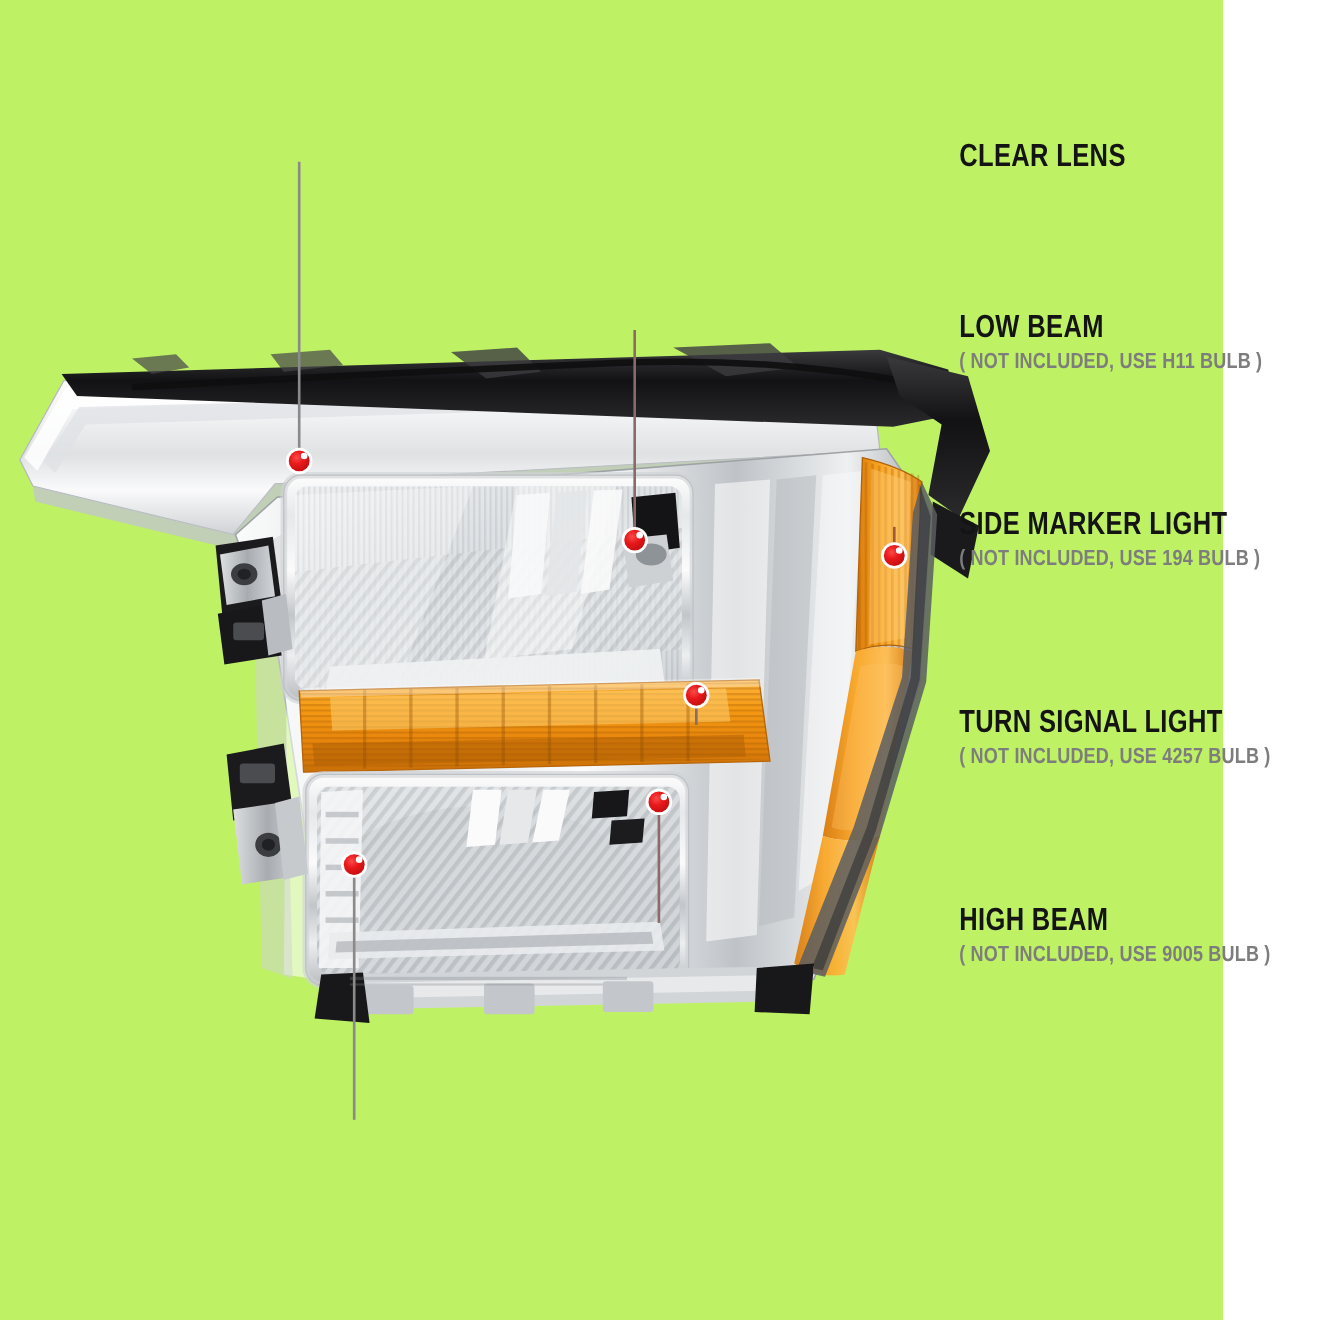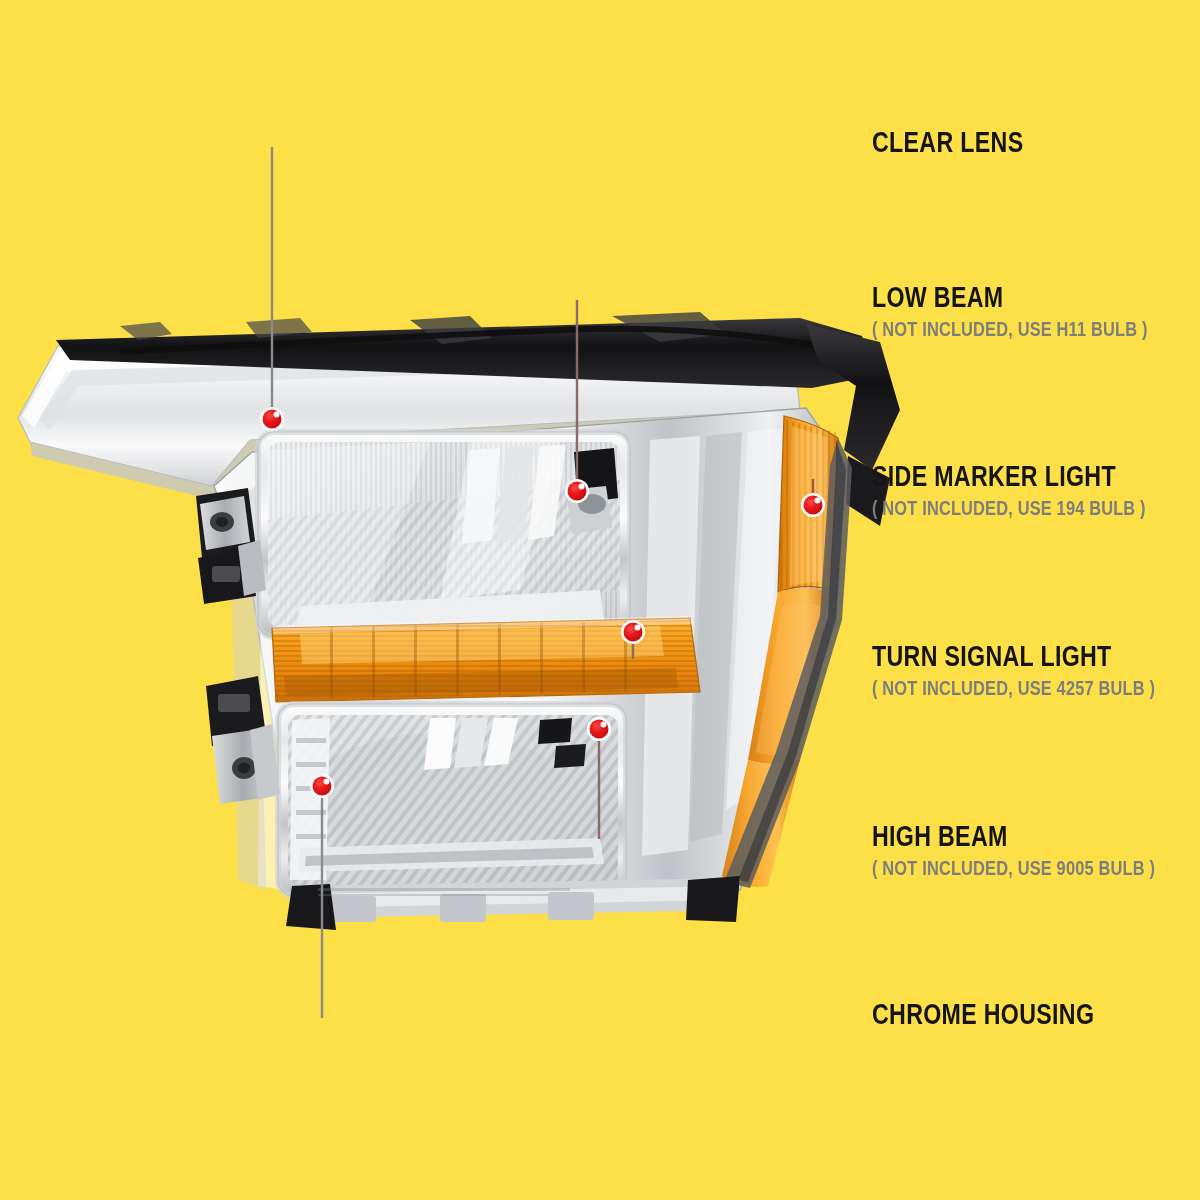--- a/index.html
+++ b/index.html
@@ -1,18 +1,18 @@
 <!DOCTYPE html>
 <html><head>
 <meta charset="utf-8">
 <style>
   html,body{margin:0;padding:0;background:#fff;}
   body{width:1200px;height:1200px;overflow:hidden;
        font-family:"Liberation Sans",sans-serif;position:relative;}
-  #stage{position:absolute;inset:0;width:1200px;height:1200px;background:#fde047;}
+  #stage{position:absolute;inset:0;width:1112px;height:1200px;background:#bef264;}
 
   
   .callout{position:absolute;}
   .callout .title{
     font-family:"Liberation Sans",sans-serif;
     font-weight:700;font-size:29px;letter-spacing:.4px;
     color:#141414;white-space:nowrap;line-height:1;
     transform:scaleX(.80);transform-origin:left center;
   }
   .callout .sub{
@@ -383,17 +383,14 @@
   <div class="callout" style="left:872px;top:642px;">
     <div class="title">TURN SIGNAL LIGHT</div>
     <div class="sub">( NOT INCLUDED, USE  4257  BULB )</div>
   </div>
 
   <div class="callout" style="left:872px;top:822px;">
     <div class="title">HIGH BEAM</div>
     <div class="sub">( NOT INCLUDED, USE  9005  BULB )</div>
   </div>
 
-  <div class="callout" style="left:872px;top:1000px;">
-    <div class="title">CHROME HOUSING</div>
-  </div>
 
 </div>
 
 </body></html>

